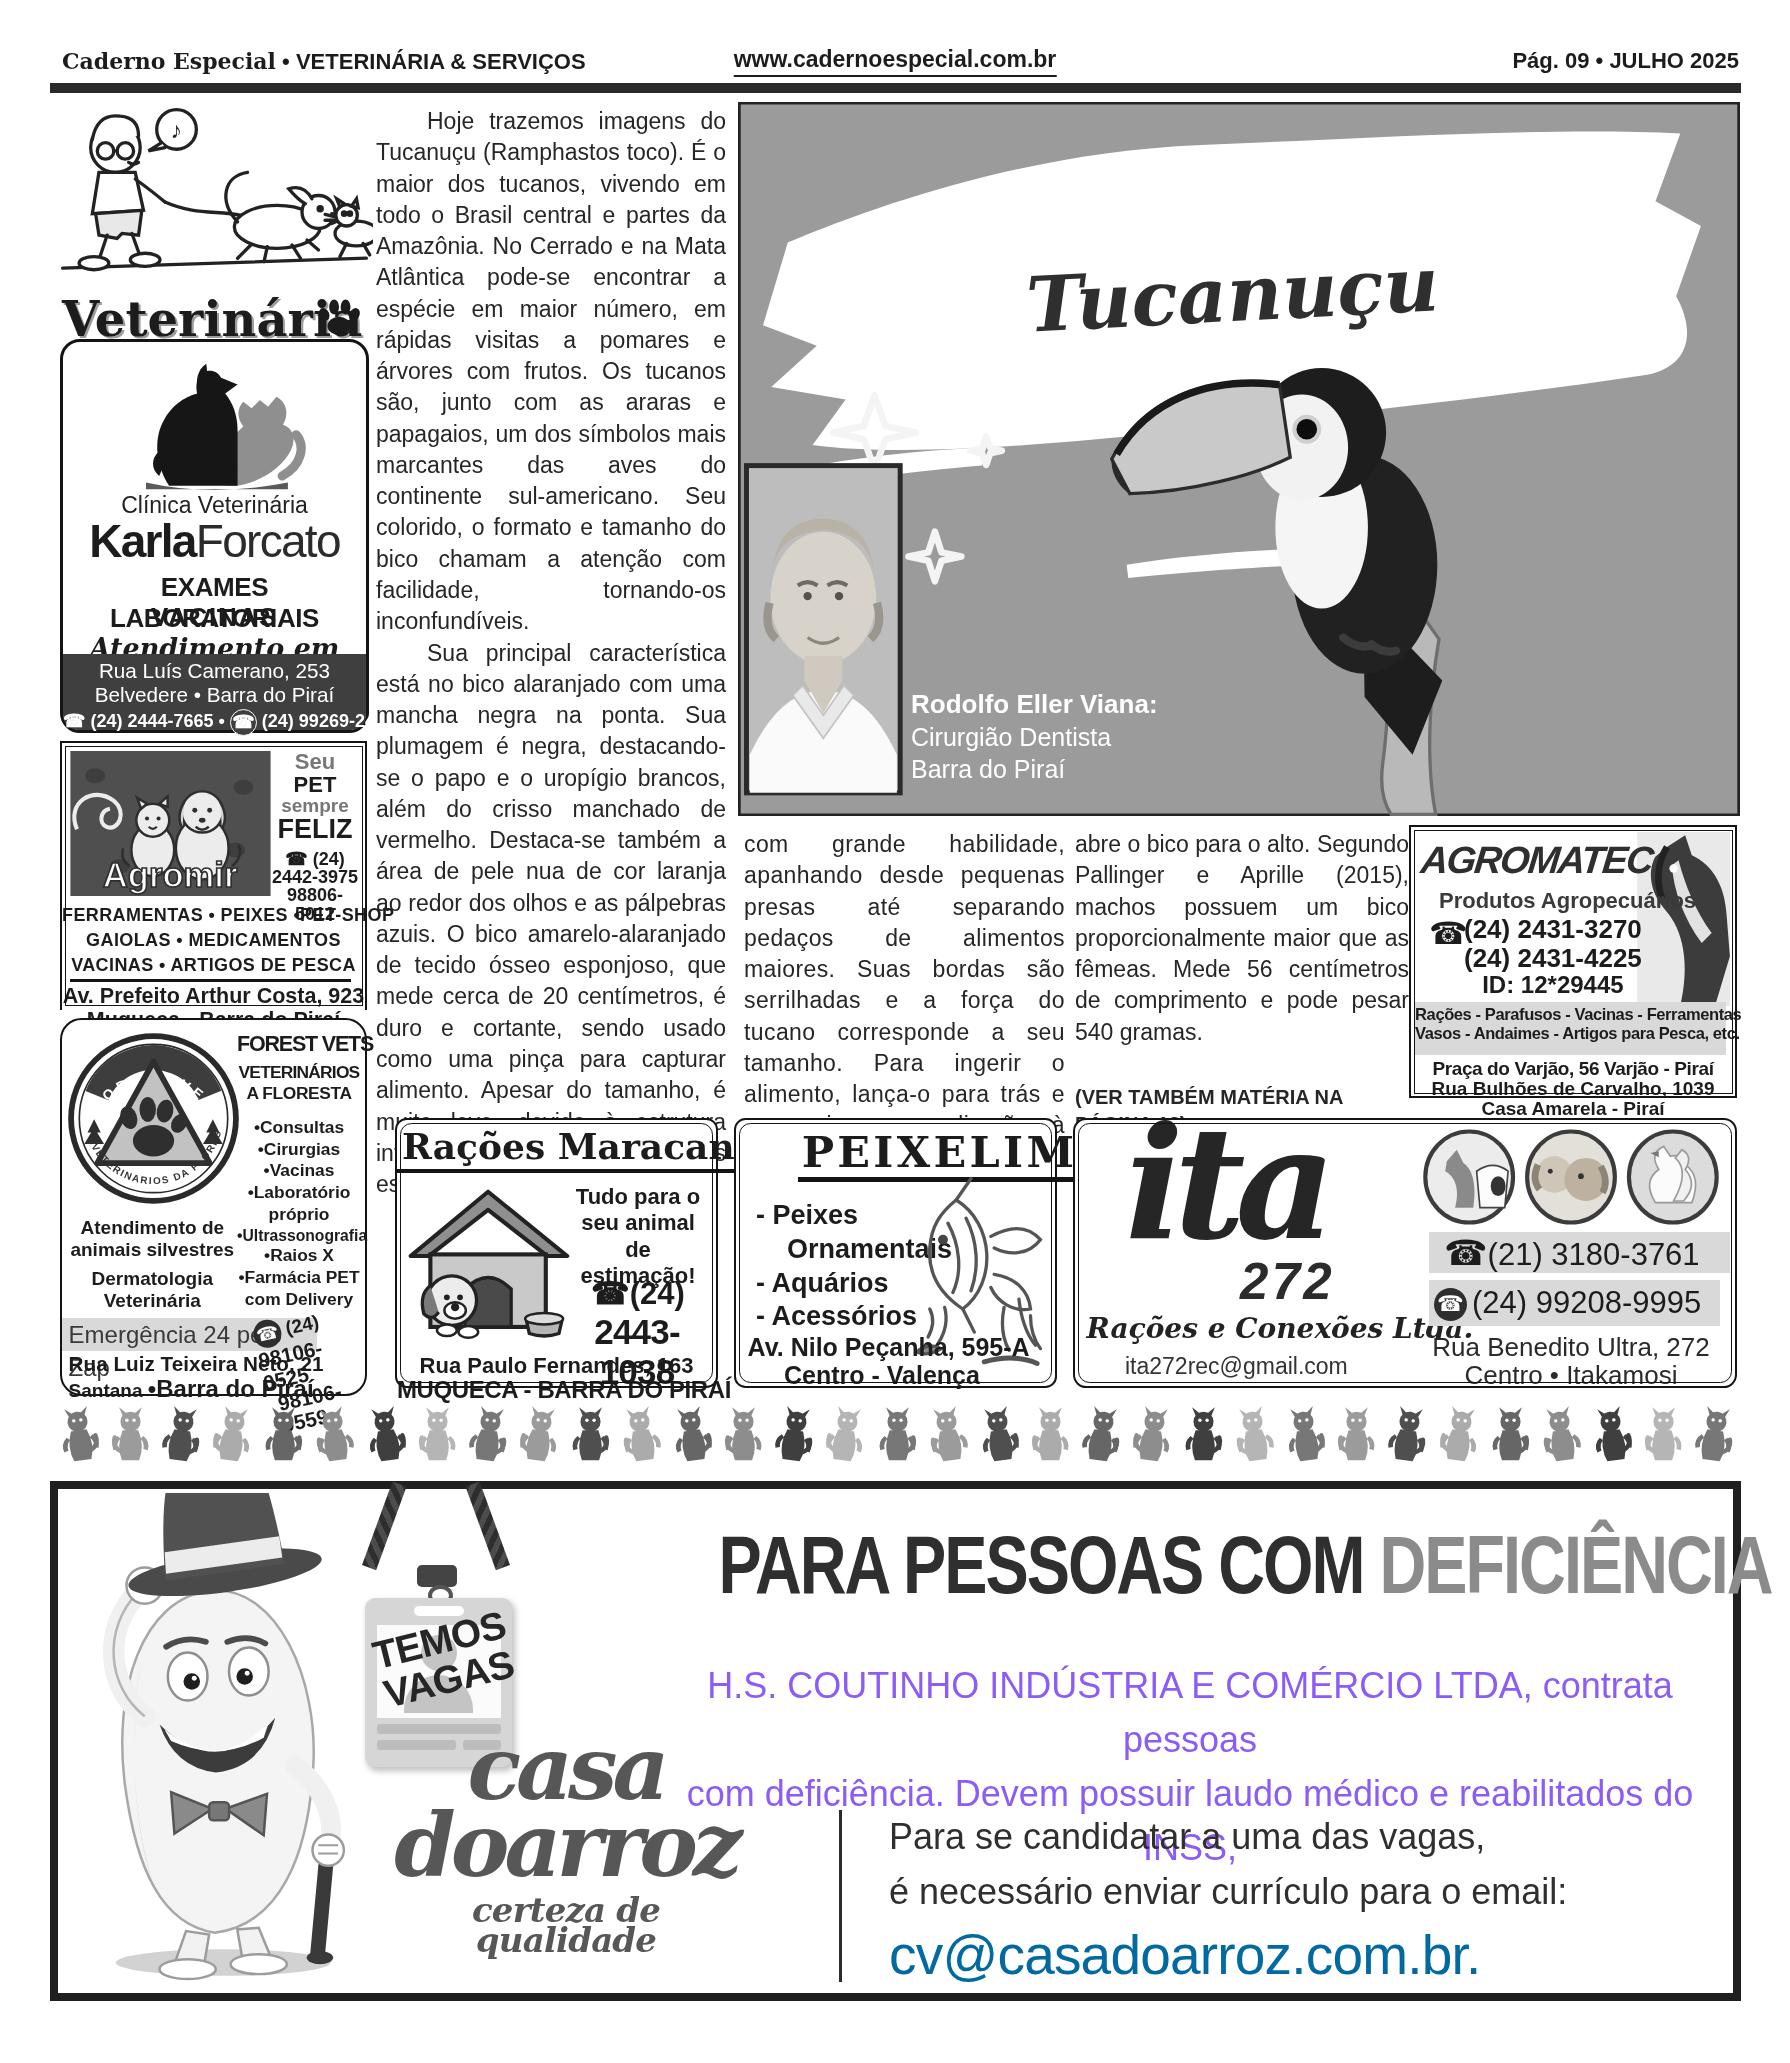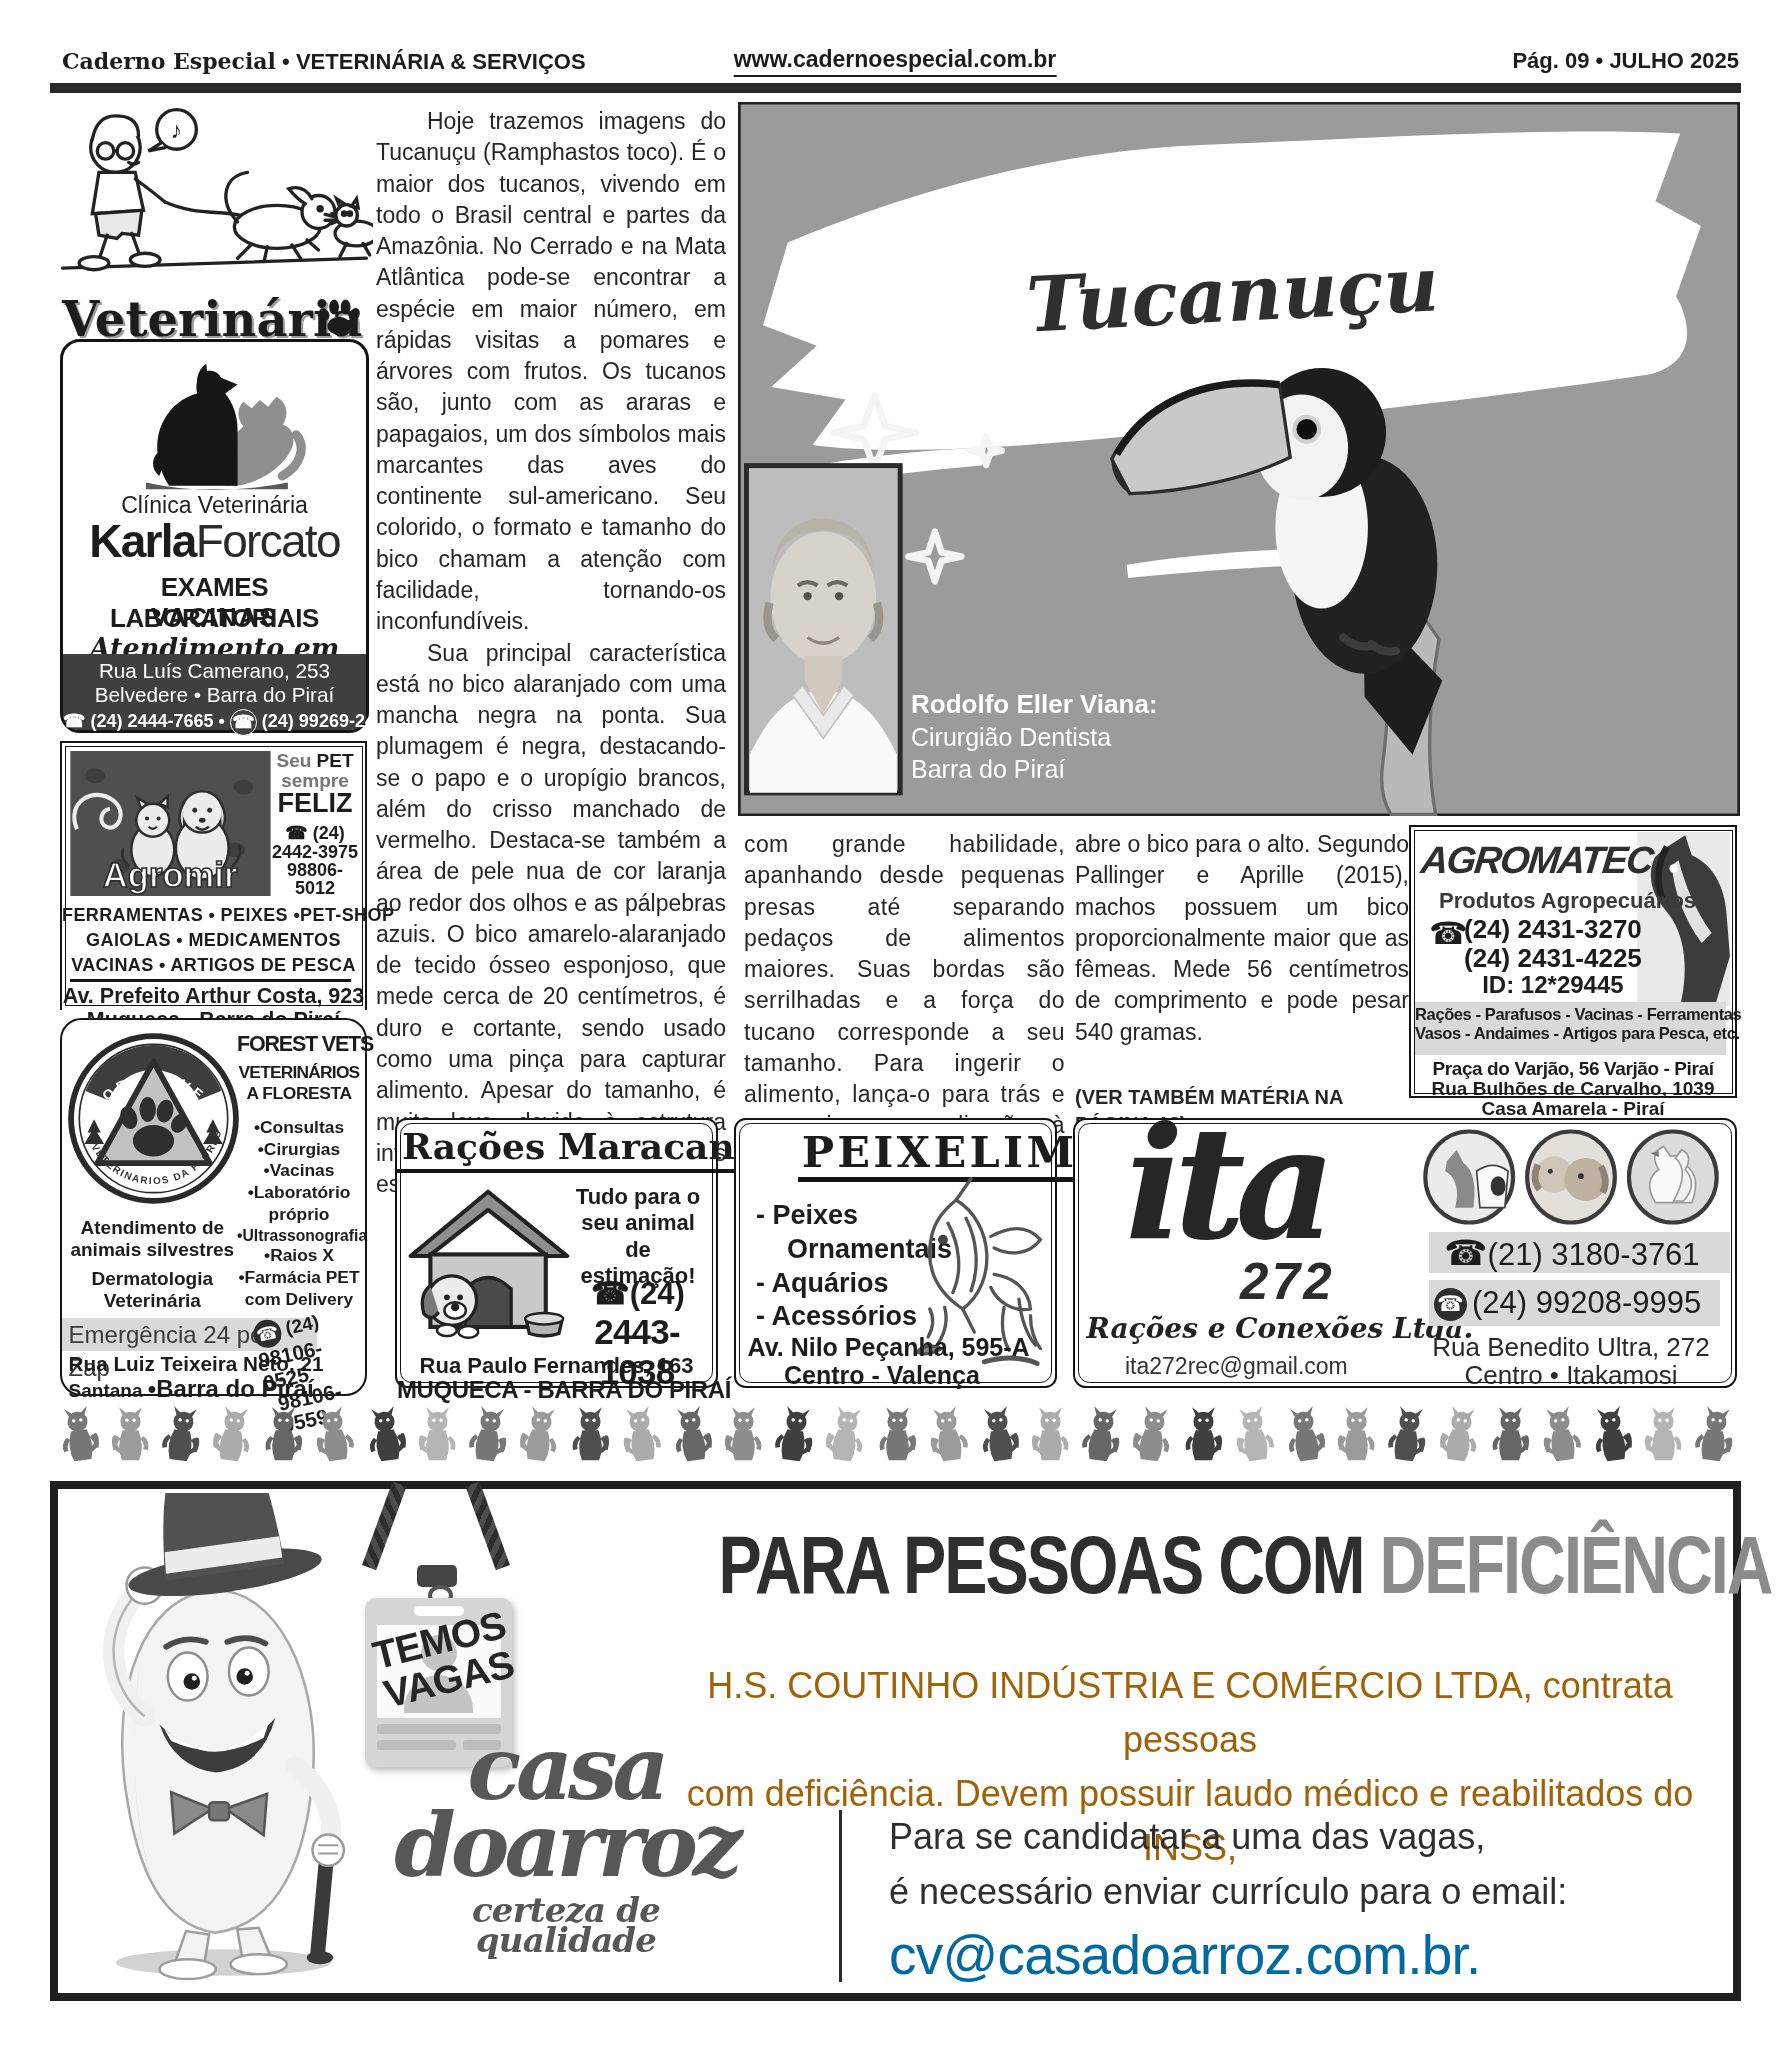--- a/index.html
+++ b/index.html
@@ -154,21 +154,21 @@
       </g>
       <g fill="#2e2e2e">
           <circle cx="151" cy="72" r="3"></circle>
           <circle cx="169" cy="72" r="3"></circle>
           <ellipse cx="160" cy="84" rx="4" ry="3"></ellipse>
         </g>
       <path d="M152,92 q8,7 16,0" stroke="#2e2e2e" stroke-width="3" fill="none"></path>
       <text x="121" y="165" text-anchor="middle" font-family="Liberation Sans,sans-serif" font-weight="bold" font-size="42" fill="#fff" stroke="#2e2e2e" stroke-width="2">Agromir</text>
     </svg>
     <div class="abs c" style="left:209px;top:8.3px;width:88px;line-height:1.02;">
-      <div style="font-size:19px;"><span class="b" style="color:#777;">Seu</span> <span class="b">PET</span></div>
+      <div style="font-size:22px;"><span class="b" style="color:#777;">Seu</span> <span class="b">PET</span></div>
       <div class="b" style="font-size:19px;color:#777;">sempre</div>
       <div class="b" style="font-size:27px;">FELIZ</div>
       <div class="b" style="font-size:18px;margin-top:6.6px;"><span>☎</span> <span>(24)</span></div>
       <div class="b" style="font-size:18px;">2442-3975</div>
       <div class="b" style="font-size:18px;">98806-5012</div>
     </div>
     <div class="abs c b wsnw" style="left:0;top:162px;width:100%;font-size:18px;letter-spacing:0.4px;">FERRAMENTAS • PEIXES •PET-SHOP</div>
     <div class="abs c b wsnw" style="left:0;top:187px;width:100%;font-size:18px;letter-spacing:0.4px;">GAIOLAS • MEDICAMENTOS</div>
     <div class="abs c b wsnw" style="left:0;top:212px;width:100%;font-size:18px;letter-spacing:0.4px;">VACINAS • ARTIGOS DE PESCA</div>
     <div class="abs" style="left:8.3px;top:236px;width:281px;height:3.3px;background:#141414;"></div>
@@ -874,21 +874,21 @@
       <div>TEMOS</div>
       <div>VAGAS</div>
     </div>
 
     <div class="abs c wsnw" style="left:529px;top:30px;width:1141px;">
       <span style="display:inline-block;transform:scaleX(.8);font-size:81px;font-weight:800;letter-spacing:-2.5px;">
         <span style="color:#2f2f2f;">PARA PESSOAS COM </span><span style="color:#8b8b8b;">DEFICIÊNCIA</span>
       </span>
     </div>
 
-    <div class="abs c" style="left:603px;top:170px;width:1058px;font-size:36px;line-height:1.5;color:#a16207;">
+    <div class="abs c" style="left:603px;top:170px;width:1058px;font-size:36px;line-height:1.5;color:#8b5cf6;">
       <div>H.S. COUTINHO INDÚSTRIA E COMÉRCIO LTDA, contrata pessoas</div>
       <div>com deficiência. Devem possuir laudo médico e reabilitados do INSS,</div>
     </div>
 
     <div class="abs c" style="left:326px;top:241px;width:364px;color:#575757;font-family:'DejaVu Serif',serif;font-style:italic;font-weight:bold;line-height:.88;">
       <div style="font-size:88px;letter-spacing:-5px;">casa</div>
       <div style="font-size:88px;letter-spacing:-5px;">doarroz</div>
       <div style="font-size:34px;letter-spacing:-0.8px;margin-top:11.6px;">certeza de qualidade</div>
     </div>
 

